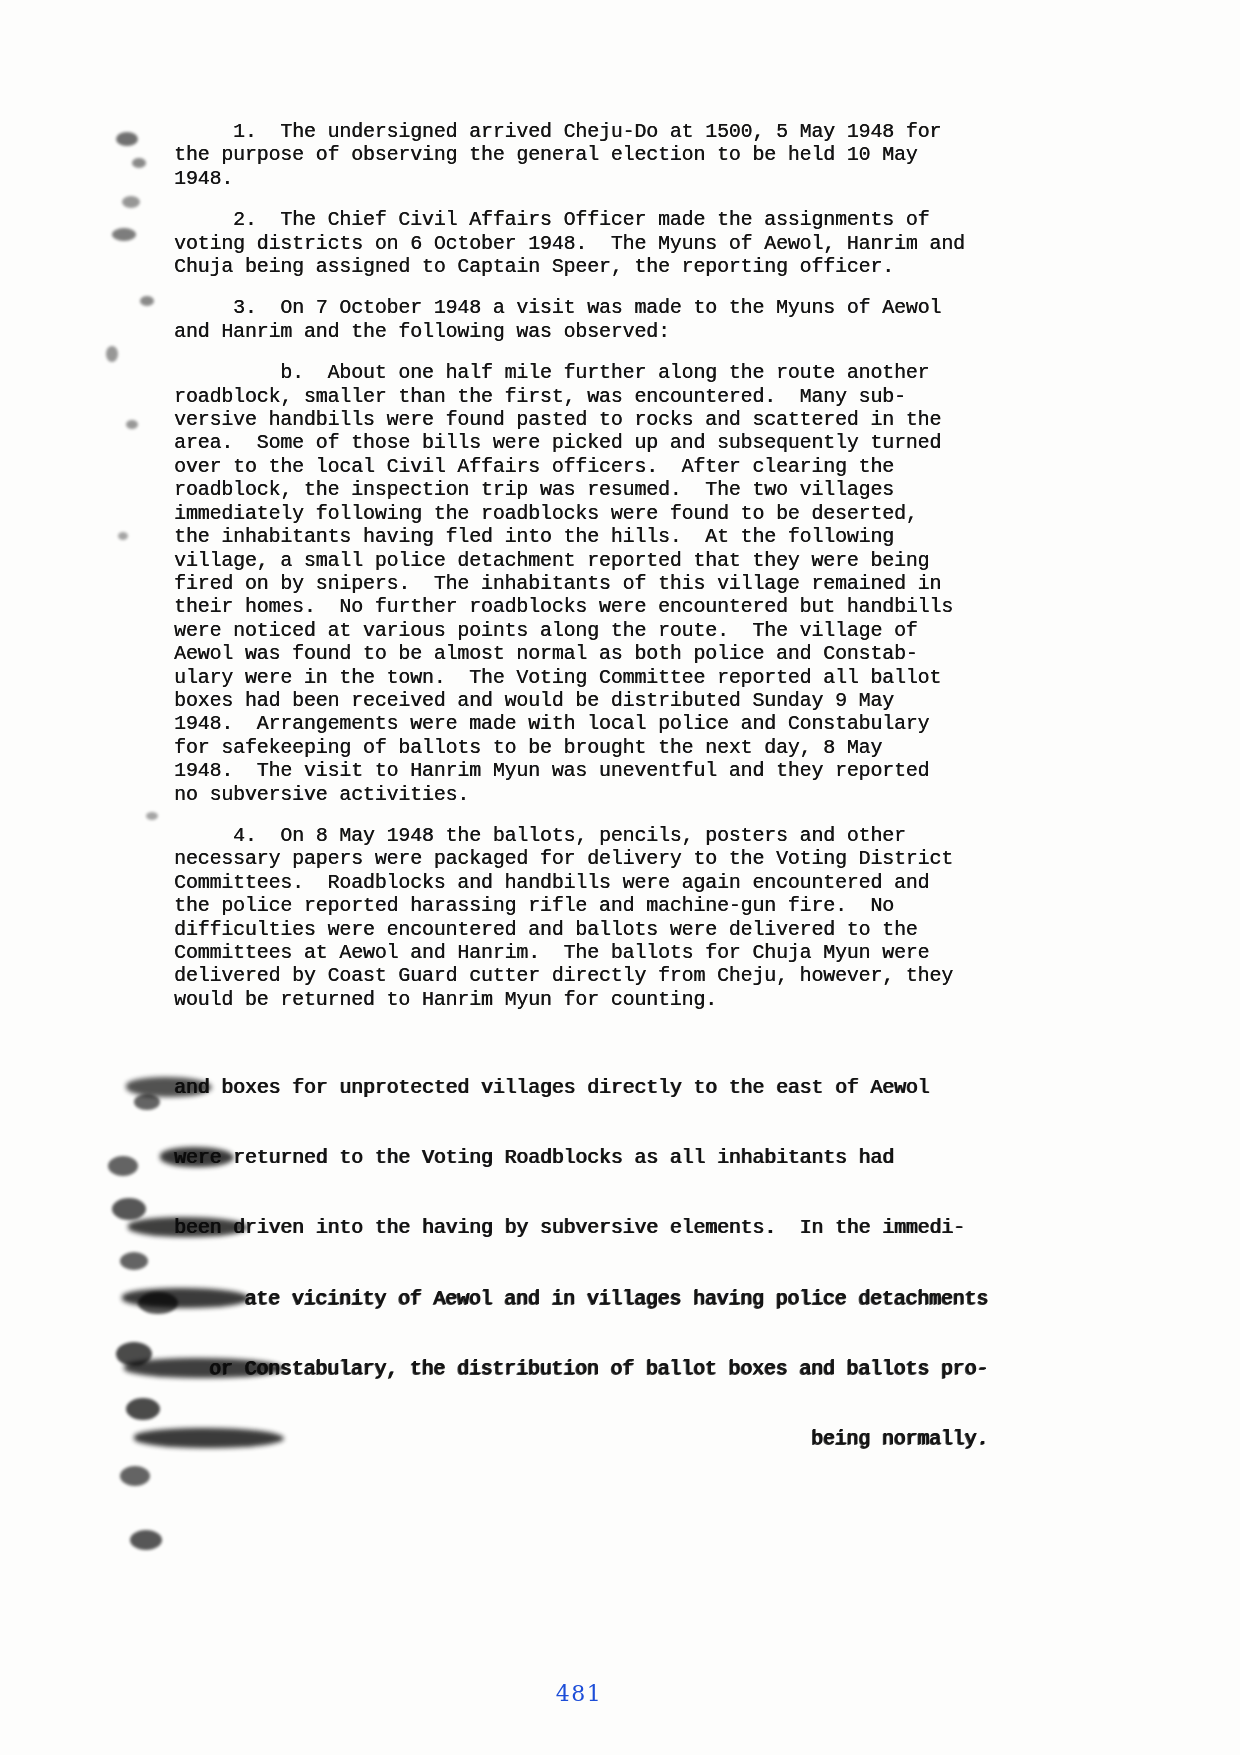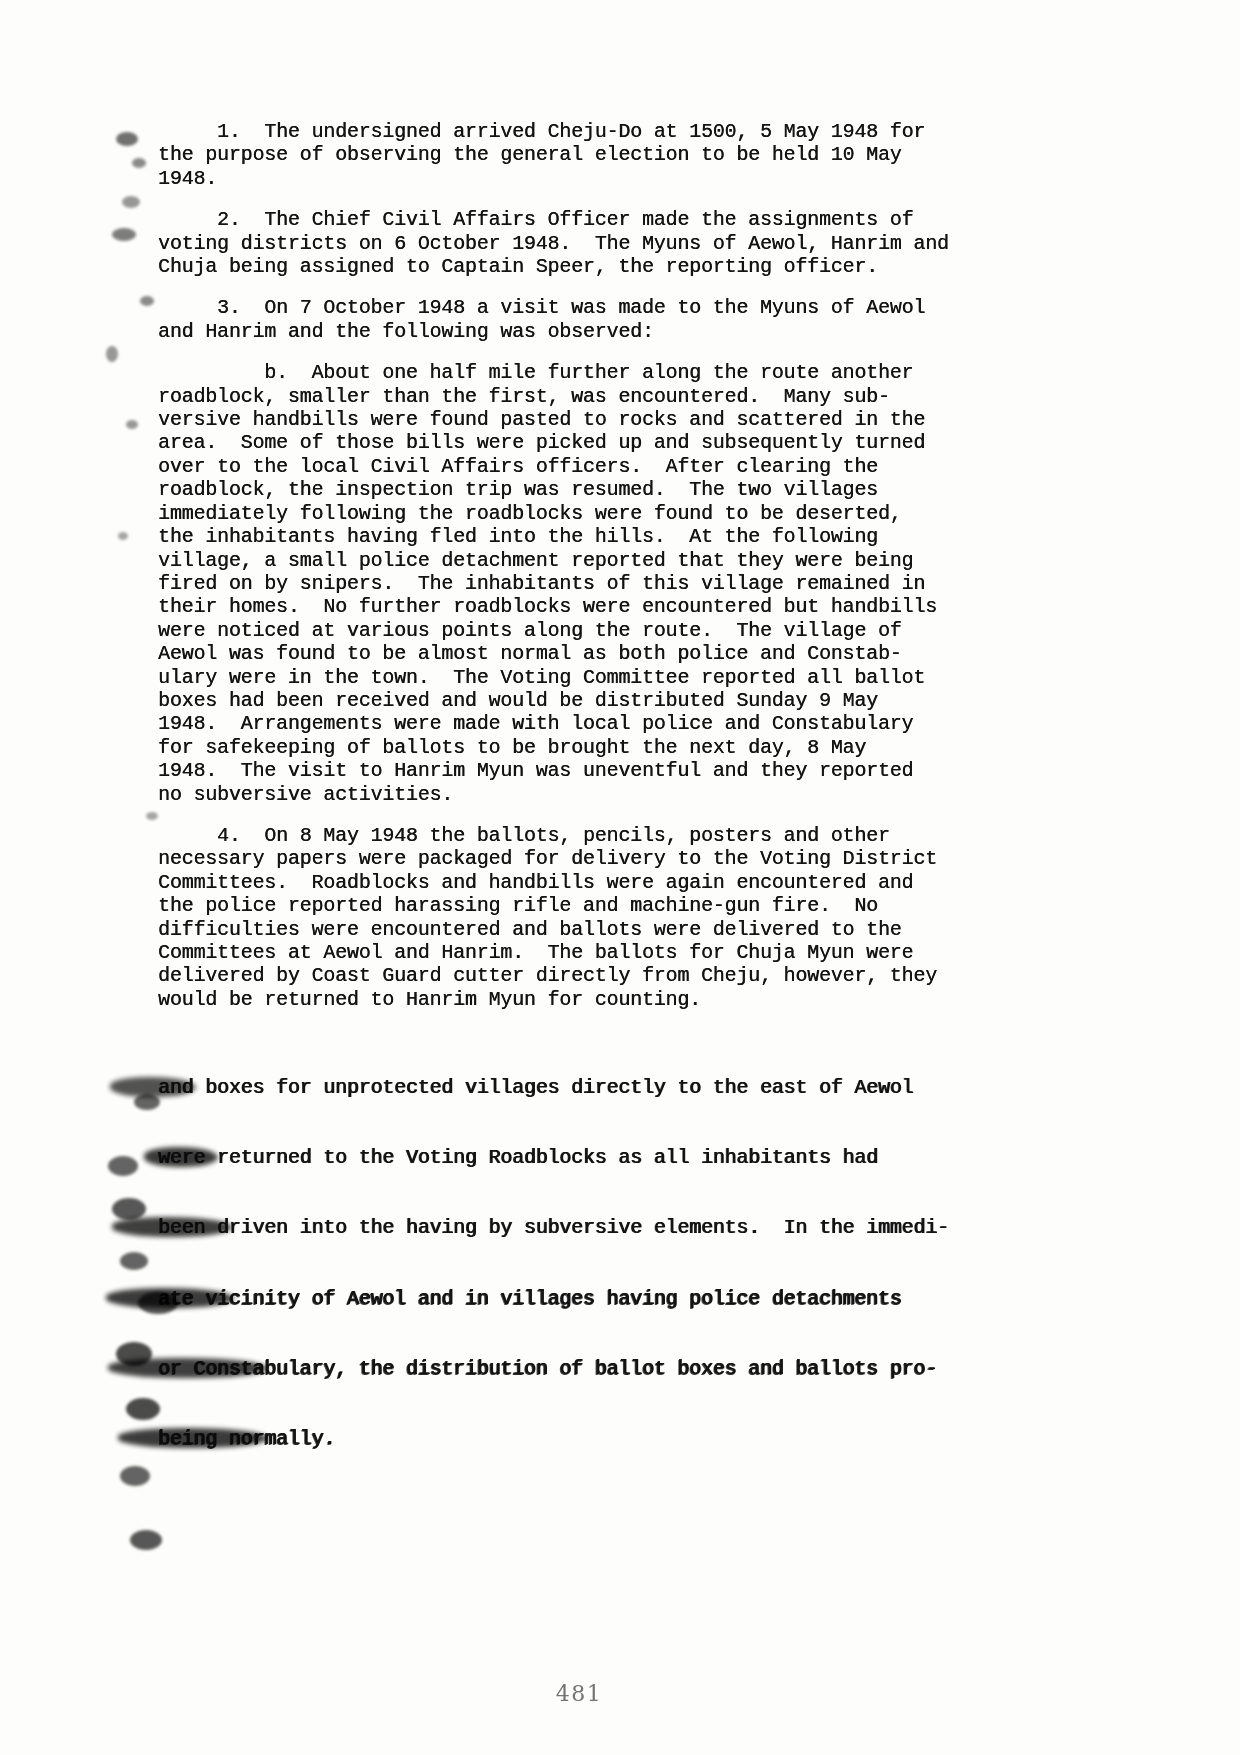--- a/index.html
+++ b/index.html
@@ -19,21 +19,21 @@
     left: 158px; top: 120px;
     width: 830px;
     font-size: 20px;
     line-height: 23.4px;
     color: #141414;
     text-shadow: 0.35px 0 0 currentColor;
     letter-spacing: -0.2px;
   }
   .para {
     white-space: pre-wrap;
-    margin: 0 0 18px 0;
+    margin: 0 0 18px 16px;
     font-family: Liberation Mono, monospace;
   }
   .line {
     position: relative;
     white-space: pre-wrap;
     min-height: 23.4px;
   }
   
   .blot::before {
     content: "";
@@ -42,36 +42,36 @@
     left: var(--bx, -46px);
     width: var(--bw, 80px);
     height: 20px;
     background: #0a0a0a;
     border-radius: 45% 55% 50% 48%;
     filter: blur(2.6px);
     opacity: var(--bo, 0.82);
   }
   
   .g1 { text-shadow: 0.8px 0 currentColor, -0.4px 0.4px rgba(0,0,0,0.55); }
-  .g2 { text-shadow: 1px 0 currentColor, -0.8px 0.5px rgba(0,0,0,0.7), 0.4px 1px rgba(0,0,0,0.45); filter: blur(0.4px); }
+  .g2 { text-shadow: 1px 0 currentColor, -0.8px 0.5px rgba(0,0,0,0.7), 0.4px 1px rgba(0,0,0,0.45); filter: blur(0.4px); text-align: right; }
   .speck {
     position: absolute;
     background: #000;
     border-radius: 50%;
     filter: blur(1.4px);
   }
   .pagenum {
     position: absolute;
     top: 1681px;
     left: 0;
     width: 1158px;
     text-align: center;
     font-family: "DejaVu Serif", serif;
     font-size: 22px;
-    color: #737373;
+    color: #1d4ed8;
     letter-spacing: 1.5px;
   }
 </style>
 </head>
 <body>
 
 <div class="page">
 
   <div class="textblock">
 

